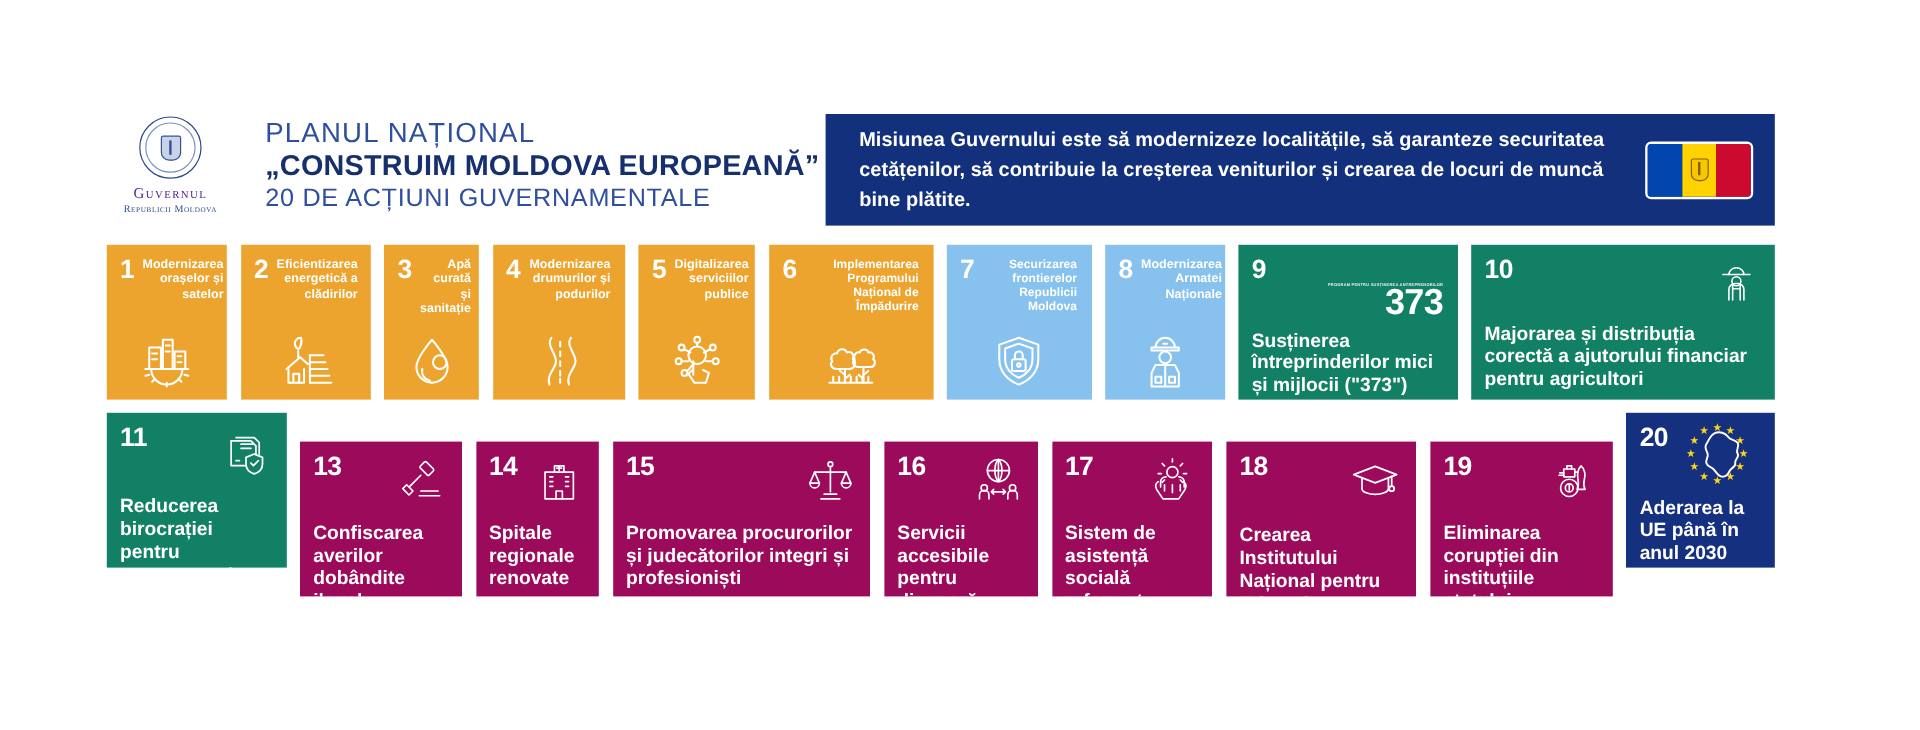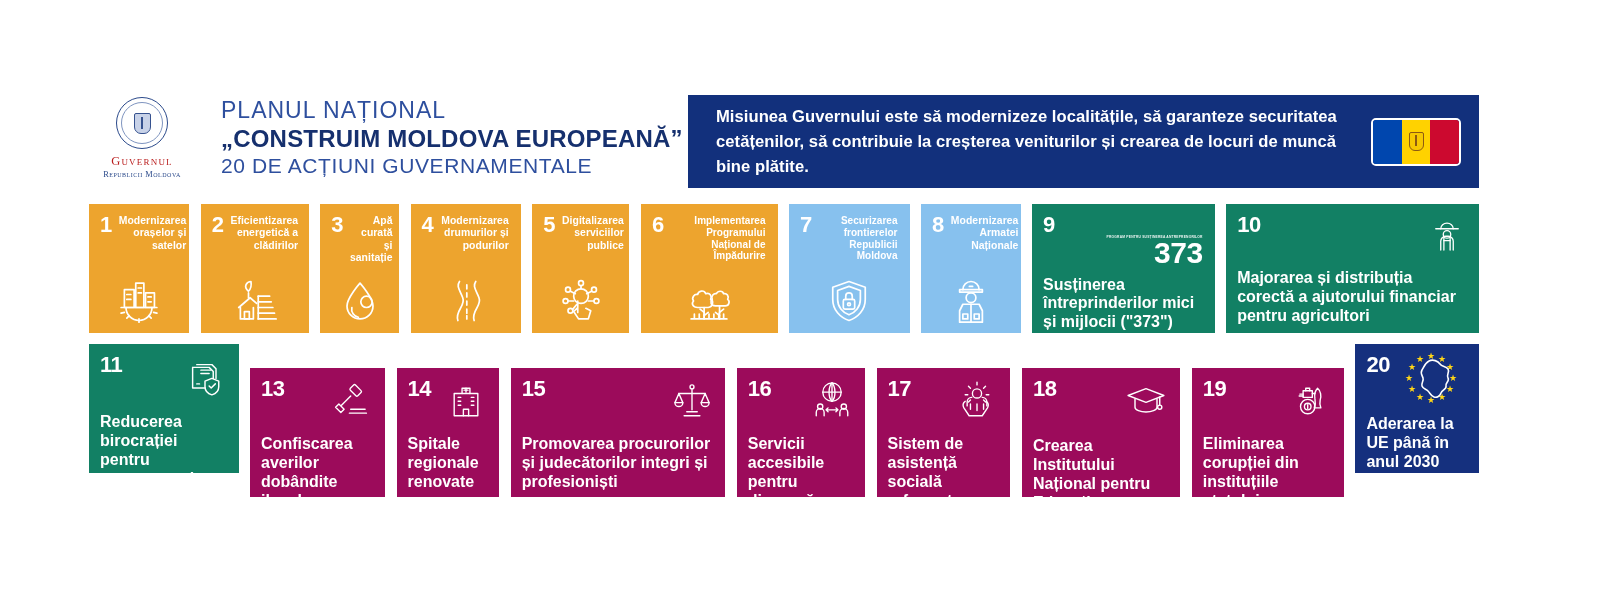--- a/index.html
+++ b/index.html
@@ -12,21 +12,21 @@
   .page{position:relative;width:1600px;height:608px;}
 
   
   .header{position:absolute;left:89px;top:88px;width:1390px;height:100px;display:flex;align-items:stretch;}
   .brand{display:flex;align-items:center;gap:0px;width:600px;}
   .emblem{width:78px;display:flex;flex-direction:column;align-items:center;justify-content:center;padding-left:14px;}
   .emblem-seal{width:52px;height:52px;border-radius:50%;border:1.6px solid #2b4a8b;position:relative;display:flex;align-items:center;justify-content:center;box-sizing:border-box;}
   .emblem-seal:before{content:"";position:absolute;inset:4px;border-radius:50%;border:1px solid #7f95c0;}
   .emblem-shield{width:15px;height:19px;background:#c8d2e8;border:1px solid #36528f;border-radius:2px 2px 7px 7px;position:relative;}
   .emblem-shield:after{content:"";position:absolute;left:50%;top:3px;width:1.5px;height:12px;margin-left:-0.75px;background:#36528f;}
-  .emblem-t1{font-family:"Liberation Serif", serif;font-size:12.5px;letter-spacing:1.2px;color:#b91c1c;margin-top:5px;font-variant:small-caps;font-weight:400;}
+  .emblem-t1{font-family:"Liberation Serif", serif;font-size:12.5px;letter-spacing:1.2px;color:#4c1d95;margin-top:5px;font-variant:small-caps;font-weight:400;}
   .emblem-t2{font-family:"Liberation Serif", serif;font-size:8.4px;letter-spacing:0.5px;color:#2b4a8b;margin-top:1px;font-variant:small-caps;}
   .vrule{width:2px;background:#2e4f9e;margin:4px 22px 4px 16px;}
   .titleblock{display:flex;flex-direction:column;justify-content:center;}
   .t-line1{font-size:23px;letter-spacing:1.0px;color:#2e4f9e;line-height:1.22;font-weight:400;}
   .t-line2{font-size:24px;letter-spacing:0.2px;color:#16306e;line-height:1.22;font-weight:bold;}
   .t-line3{font-size:21px;letter-spacing:0.6px;color:#2e4f9e;line-height:1.26;font-weight:400;}
 
   
   .mission{position:absolute;left:688px;top:95px;width:791px;height:93px;background:#12307c;display:flex;align-items:center;box-sizing:border-box;padding:0 18px 0 28px;}
   .mission-text{color:#ffffff;font-size:16.6px;font-weight:bold;line-height:1.52;flex:1;letter-spacing:0.05px;}

